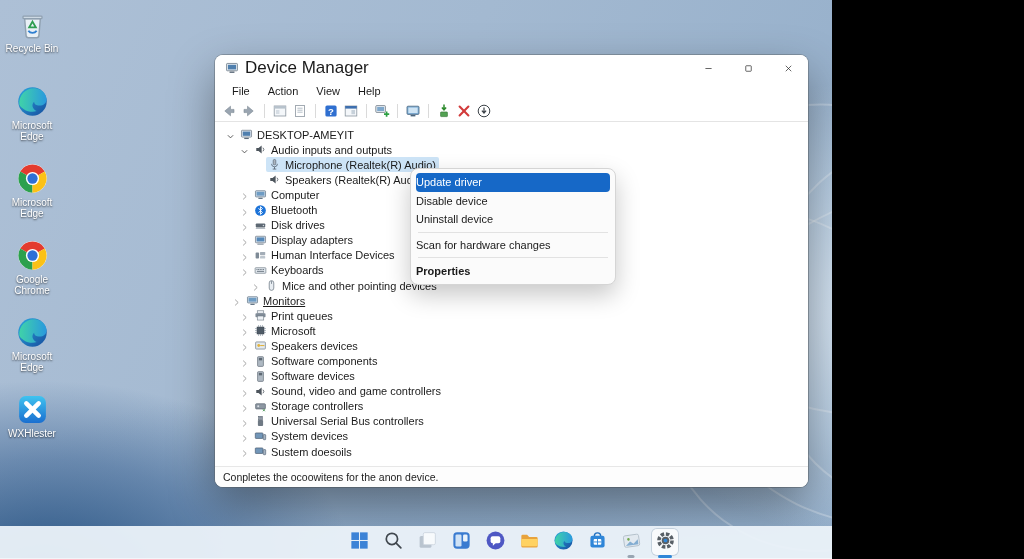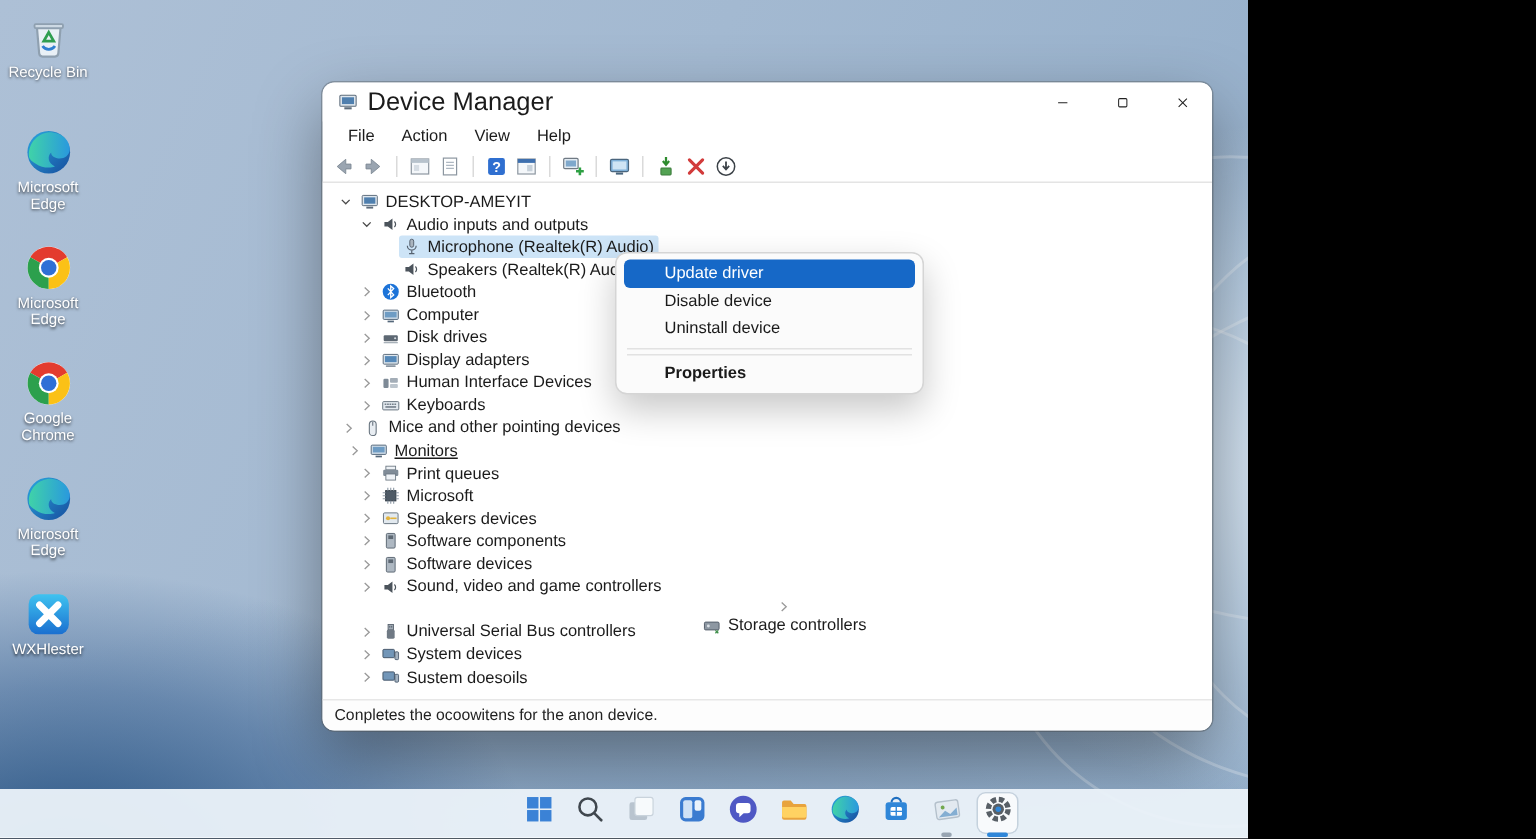--- a/index.html
+++ b/index.html
@@ -38,35 +38,35 @@
   .win-controls{margin-left:auto;display:flex;height:100%;}
   .win-btn{width:40px;display:flex;align-items:center;justify-content:center;}
   .win-btn svg{width:11px;height:11px;}
   .menubar{height:19px;flex:none;display:flex;align-items:center;padding-left:8px;font-size:11px;color:#1b1b1b;}
   .menubar span{padding:0 9px;}
   .toolbar{height:21px;flex:none;display:flex;align-items:center;padding-left:6px;gap:4px;border-bottom:1px solid #e4e4e4;}
   .tb-icon{width:16px;height:16px;flex:none;}
   .tb-icon svg{width:100%;height:100%;}
   .tb-sep{width:1px;height:14px;background:#dadada;margin:0 3px;flex:none;}
   .tree{flex:1;overflow:hidden;padding-top:5px;font-size:11px;color:#1b1b1b;background:#fff;}
-  .tree-row{height:15.1px;display:flex;align-items:center;}
+  .tree-row{height:15.1px;display:flex;align-items:flex-end;}
   .chev{width:11px;height:11px;margin-right:2px;flex:none;}
   .chev svg{width:100%;height:100%;}
   .hidden-chev{visibility:hidden;}
   .row-inner{display:flex;align-items:center;padding:1px 3px 1px 1px;border-radius:2px;}
   .selected .row-inner{background:#cde4f7;}
   .node-icon{width:13px;height:13px;margin:0 4px 0 1px;flex:none;}
   .node-icon svg{width:100%;height:100%;}
   .tree-label{white-space:nowrap;}
   .statusbar{height:20px;flex:none;border-top:1px solid #e7e7e7;background:#fdfdfd;display:flex;align-items:center;
     padding-left:8px;font-size:10.5px;color:#222;}
   
   .context-menu{position:absolute;left:410px;top:168px;width:194px;background:#fbfbfb;border:1px solid #d5d5d5;
     border-radius:8px;box-shadow:0 10px 24px rgba(0,0,0,.22);padding:4px 5px;z-index:20;}
-  .cm-item{height:18.6px;display:flex;align-items:center;padding-left:27px;font-size:11px;color:#1a1a1a;border-radius:4px;}
+  .cm-item{height:18.6px;display:flex;align-items:center;font-size:11px;color:#1a1a1a;border-radius:4px;}
   .cm-item.highlighted{background:#1668c7;color:#fff;}
   .cm-item.bold{font-weight:bold;}
   .cm-sep{height:1px;background:#e2e2e2;margin:3px 2px;}
   
   .taskbar{position:absolute;left:0;bottom:0;width:1024px;height:33px;background:rgba(235,242,249,.95);
     box-shadow:0 -1px 0 rgba(255,255,255,.5) inset;z-index:30;}
   .tb-apps{position:absolute;left:50%;top:3px;transform:translateX(-50%);display:flex;gap:8px;align-items:center;}
   .app-btn{width:26px;height:26px;position:relative;display:flex;align-items:center;justify-content:center;border-radius:5px;}
   .app-btn svg{width:21px;height:21px;}
   .app-btn.active{background:rgba(255,255,255,.7);box-shadow:0 0 0 1px rgba(175,190,205,.6);}
@@ -320,37 +320,37 @@
               </svg></span>
       <span class="tree-label">Speakers (Realtek(R) Audio)</span>
     </span>
   </div>
         <div class="tree-row" style="padding-left: 24px;">
     <span class="chev"><svg viewBox="0 0 16 16" xmlns="http://www.w3.org/2000/svg">
               <path d="M6 3.8 L10.4 8 L6 12.2" fill="none" stroke="#9a9a9a" stroke-width="1.3"></path>
             </svg></span>
     <span class="row-inner">
       <span class="node-icon"><svg viewBox="0 0 16 16" xmlns="http://www.w3.org/2000/svg">
-                <circle cx="8" cy="8" r="6.6" fill="#1c73d8"></circle>
-                <path d="M5.6 5.2 L10.4 10.6 L8 12.8 V3.2 L10.4 5.4 L5.6 10.8" fill="none" stroke="#fff" stroke-width="1.1"></path>
-              </svg></span>
-      <span class="tree-label">Bluetooth</span>
-    </span>
-  </div>
-        <div class="tree-row" style="padding-left: 24px;">
-    <span class="chev"><svg viewBox="0 0 16 16" xmlns="http://www.w3.org/2000/svg">
-              <path d="M6 3.8 L10.4 8 L6 12.2" fill="none" stroke="#9a9a9a" stroke-width="1.3"></path>
-            </svg></span>
-    <span class="row-inner">
-      <span class="node-icon"><svg viewBox="0 0 16 16" xmlns="http://www.w3.org/2000/svg">
                 <rect x="1.8" y="3.4" width="12.4" height="7.6" rx="0.8" fill="#cfdce8" stroke="#54677a" stroke-width="0.8"></rect>
                 <rect x="3.2" y="4.8" width="9.6" height="4.6" fill="#6e9cc4"></rect>
                 <rect x="5.4" y="12" width="5.2" height="1.4" fill="#54677a"></rect>
               </svg></span>
       <span class="tree-label">Computer</span>
+    </span>
+  </div>
+        <div class="tree-row" style="padding-left: 24px;">
+    <span class="chev"><svg viewBox="0 0 16 16" xmlns="http://www.w3.org/2000/svg">
+              <path d="M6 3.8 L10.4 8 L6 12.2" fill="none" stroke="#9a9a9a" stroke-width="1.3"></path>
+            </svg></span>
+    <span class="row-inner">
+      <span class="node-icon"><svg viewBox="0 0 16 16" xmlns="http://www.w3.org/2000/svg">
+                <circle cx="8" cy="8" r="6.6" fill="#1c73d8"></circle>
+                <path d="M5.6 5.2 L10.4 10.6 L8 12.8 V3.2 L10.4 5.4 L5.6 10.8" fill="none" stroke="#fff" stroke-width="1.1"></path>
+              </svg></span>
+      <span class="tree-label">Bluetooth</span>
     </span>
   </div>
         <div class="tree-row" style="padding-left: 24px;">
     <span class="chev"><svg viewBox="0 0 16 16" xmlns="http://www.w3.org/2000/svg">
               <path d="M6 3.8 L10.4 8 L6 12.2" fill="none" stroke="#9a9a9a" stroke-width="1.3"></path>
             </svg></span>
     <span class="row-inner">
       <span class="node-icon"><svg viewBox="0 0 16 16" xmlns="http://www.w3.org/2000/svg">
                 <rect x="2.2" y="5.6" width="11.6" height="4.8" rx="1" fill="#5d6873"></rect>
                 <circle cx="11.6" cy="8" r="0.9" fill="#d4dae0"></circle>
@@ -397,21 +397,21 @@
                   <rect x="5" y="6.2" width="1.4" height="1.1"></rect>
                   <rect x="7" y="6.2" width="1.4" height="1.1"></rect>
                   <rect x="9" y="6.2" width="1.4" height="1.1"></rect>
                   <rect x="11" y="6.2" width="1.4" height="1.1"></rect>
                   <rect x="3.6" y="8.4" width="8.8" height="1.2"></rect>
                 </g>
               </svg></span>
       <span class="tree-label">Keyboards</span>
     </span>
   </div>
-        <div class="tree-row" style="padding-left: 12px;">
+        <div class="tree-row" style="padding-left: 35px;">
     <span class="chev"><svg viewBox="0 0 16 16" xmlns="http://www.w3.org/2000/svg">
               <path d="M6 3.8 L10.4 8 L6 12.2" fill="none" stroke="#9a9a9a" stroke-width="1.3"></path>
             </svg></span>
     <span class="row-inner">
       <span class="node-icon"><svg viewBox="0 0 16 16" xmlns="http://www.w3.org/2000/svg">
                 <rect x="5.2" y="2" width="5.6" height="12" rx="2.8" fill="#e8edf2" stroke="#68747f" stroke-width="0.9"></rect>
                 <line x1="8" y1="2.6" x2="8" y2="6" stroke="#68747f" stroke-width="0.9"></line>
               </svg></span>
       <span class="tree-label">Mice and other pointing devices</span>
     </span>
@@ -509,21 +509,21 @@
               <path d="M6 3.8 L10.4 8 L6 12.2" fill="none" stroke="#9a9a9a" stroke-width="1.3"></path>
             </svg></span>
     <span class="row-inner">
       <span class="node-icon"><svg viewBox="0 0 16 16" xmlns="http://www.w3.org/2000/svg">
                 <path d="M2.8 6.2 H5.6 L9.4 3.2 V12.8 L5.6 9.8 H2.8 Z" fill="#4c545c"></path>
                 <path d="M11 5.8 a3 3 0 0 1 0 4.4" fill="none" stroke="#4c545c" stroke-width="1"></path>
               </svg></span>
       <span class="tree-label">Sound, video and game controllers</span>
     </span>
   </div>
-        <div class="tree-row" style="padding-left: 24px; flex-direction: column;">
+        <div class="tree-row" style="padding-left: 24px;">
     <span class="chev"><svg viewBox="0 0 16 16" xmlns="http://www.w3.org/2000/svg">
               <path d="M6 3.8 L10.4 8 L6 12.2" fill="none" stroke="#9a9a9a" stroke-width="1.3"></path>
             </svg></span>
     <span class="row-inner">
       <span class="node-icon"><svg viewBox="0 0 16 16" xmlns="http://www.w3.org/2000/svg">
                 <rect x="2" y="4.6" width="12" height="6.4" rx="1" fill="#8d97a2" stroke="#535e6a" stroke-width="0.8"></rect>
                 <circle cx="5.2" cy="7.8" r="1.2" fill="#dbe1e7"></circle>
                 <path d="M11 11.4 l2.4 2.4 M13.4 11.4 l-2.4 2.4" stroke="#3f8f4a" stroke-width="1.1"></path>
               </svg></span>
       <span class="tree-label">Storage controllers</span>
@@ -571,20 +571,21 @@
     <div class="statusbar">
       <span>Conpletes the ocoowitens for the anon device.</span>
     </div>
   </div>
 
   <div class="context-menu" id="context-menu">
       <div class="cm-item highlighted">Update driver</div>
       <div class="cm-item">Disable device</div>
       <div class="cm-item">Uninstall device</div>
       <div class="cm-sep"></div>
+      <div class="cm-item">Scan for hardware changes</div>
       <div class="cm-sep"></div>
       <div class="cm-item bold">Properties</div>
     </div>
 
   <div class="taskbar">
     <div class="tb-apps" id="tb-apps">
         <div class="app-btn">
           <span><svg viewBox="0 0 16 16" xmlns="http://www.w3.org/2000/svg">
               <g fill="#3b82d6">
                 <rect x="1.8" y="1.8" width="5.8" height="5.8"></rect>

